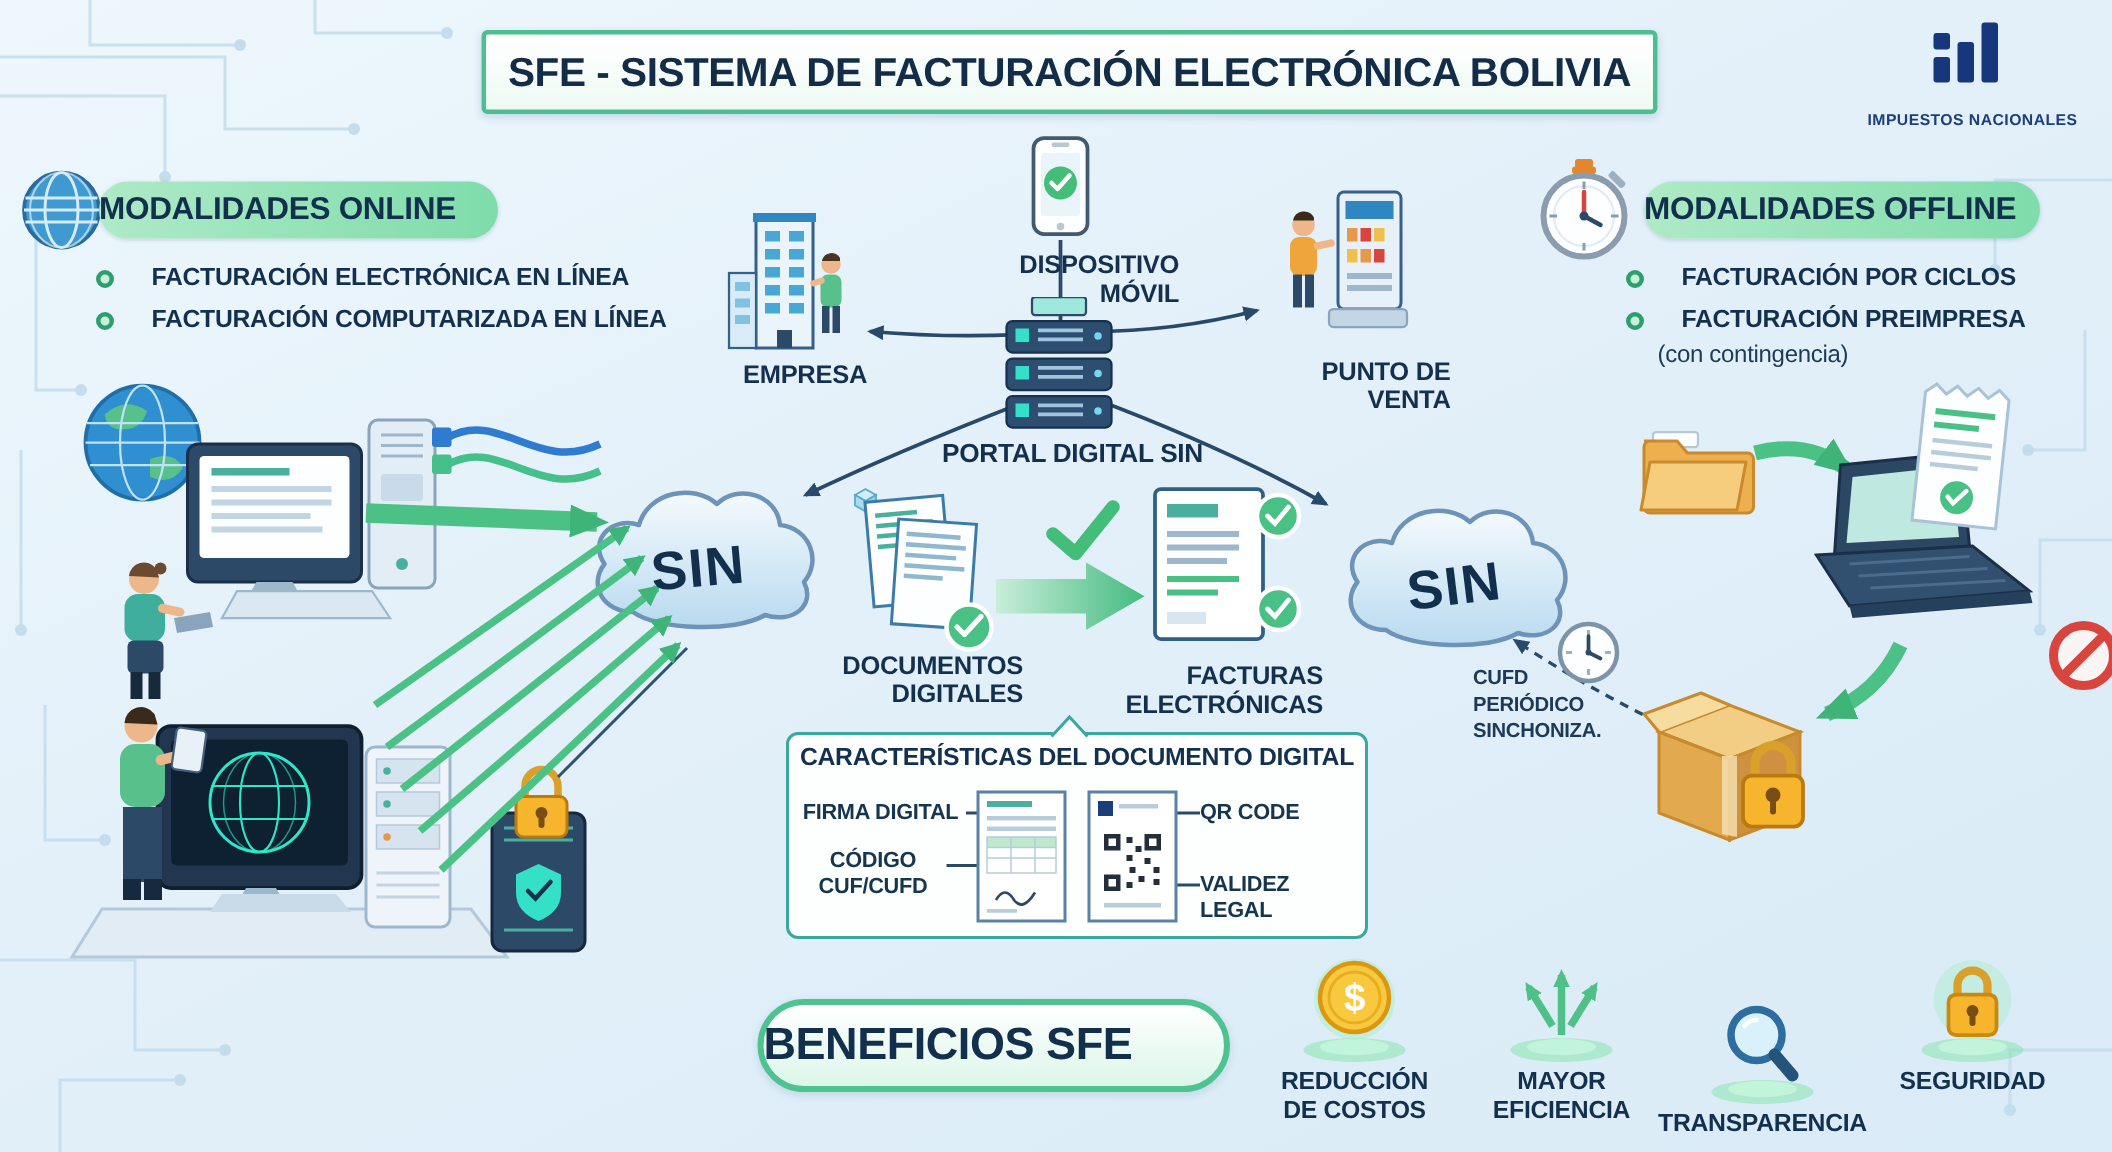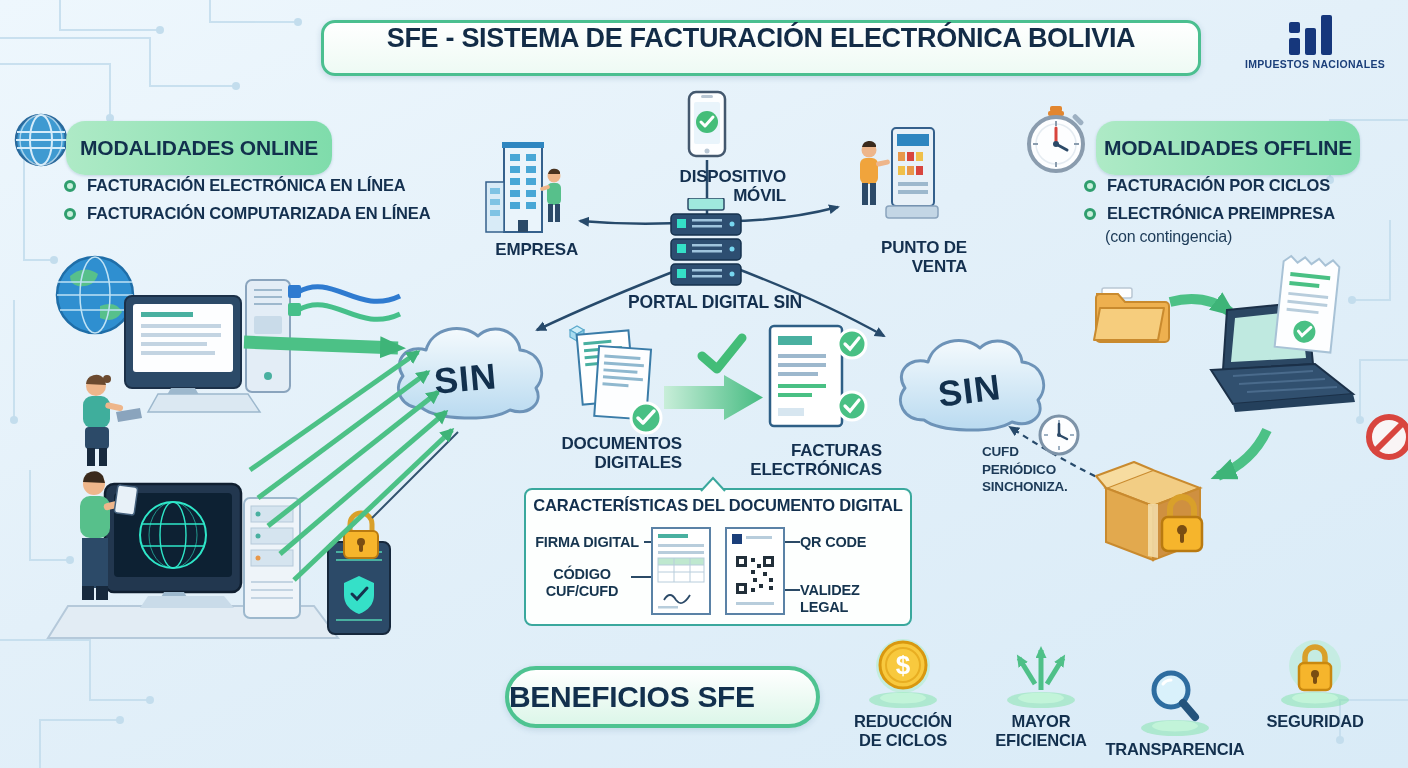--- a/index.html
+++ b/index.html
@@ -1,32 +1,32 @@
 <!DOCTYPE html>
 <html><head>
 <meta charset="utf-8">
 <style>
   *{margin:0;padding:0;box-sizing:border-box}
   body{font-family:"Liberation Sans",sans-serif;background:#e8f3fa;width:1408px;height:768px}
   #canvas{position:relative;width:1408px;height:768px;overflow:hidden;
     background:linear-gradient(155deg,#eef7fd 0%,#e3f0f9 45%,#d9ebf7 100%)}
   .abs{position:absolute}
-  .title-banner{left:321px;top:20px;width:880px;height:56px;border-radius:14px;
+  .title-banner{left:321px;top:20px;width:784px;height:56px;border-radius:4px;
     border:3px solid #4bbf90;background:linear-gradient(180deg,#ffffff,#eefaf4);
-    display:flex;align-items:flex-start;justify-content:center;box-shadow:0 2px 6px rgba(30,80,120,.18)}
+    display:flex;align-items:center;justify-content:center;box-shadow:0 2px 6px rgba(30,80,120,.18)}
   .title-banner span{font-size:27px;font-weight:700;color:#132c47;letter-spacing:-.3px;white-space:nowrap}
-  .pill{height:54px;border-radius:19px;display:flex;align-items:center;justify-content:center;
+  .pill{height:38px;border-radius:19px;display:flex;align-items:center;
     background:linear-gradient(90deg,#aeeac6,#7fdcab);box-shadow:0 1px 3px rgba(30,80,120,.2)}
   .pill span{font-size:21px;font-weight:700;color:#12304d;letter-spacing:-.2px;white-space:nowrap}
-  .bullet-row{display:flex;align-items:center;gap:11px}
+  .bullet-row{display:flex;align-items:center;gap:25px}
   .bullet-dot{width:12px;height:12px;border-radius:50%;background:#c9f0dc;border:3px solid #2f9e6e;flex:none}
   .bullet-text{font-size:16.5px;font-weight:700;color:#14304f;white-space:nowrap;letter-spacing:-.2px}
   .note-text{font-size:16px;color:#1c3a57;letter-spacing:-.2px}
   .lbl{position:absolute;font-weight:700;color:#14304f;text-align:right;line-height:1.12;letter-spacing:-.2px}
-  .logo{left:1232px;top:12px;width:166px;display:flex;flex-direction:column;align-items:center;gap:0}
+  .logo{left:1232px;top:12px;width:166px;display:flex;flex-direction:column;align-items:center;gap:16px}
   .logo-text{font-size:10.5px;font-weight:700;color:#1b3f7a;letter-spacing:.3px;white-space:nowrap}
   .sin-text{position:absolute;font-size:36px;font-weight:700;color:#12304d;letter-spacing:1px;text-align:center}
   .char-box{left:524px;top:488px;width:388px;height:138px;background:#fdfffe;border:2px solid #3aa89d;border-radius:8px}
   .char-title{position:absolute;top:6px;left:0;width:100%;text-align:center;font-size:16.5px;font-weight:700;color:#13304e;letter-spacing:-.2px}
   .char-lbl{position:absolute;font-size:14.5px;font-weight:700;color:#16354f;letter-spacing:-.2px;line-height:1.15}
   .dash{position:absolute;height:2px;background:#2a4a66}
   .benefit{position:absolute;display:flex;flex-direction:column;align-items:center;width:150px}
   .benefit .blabel{font-size:16.5px;font-weight:700;color:#13304e;text-align:center;line-height:1.15;margin-top:2px;letter-spacing:-.2px}
   .beneficios-banner{left:505px;top:666px;width:315px;height:62px;border-radius:32px;border:4px solid #4ec391;
     background:linear-gradient(180deg,#ffffff,#dcf6e9);display:flex;align-items:center;
@@ -262,21 +262,21 @@
   </svg>
   <div class="abs pill" style="left:1096px;top:121px;width:264px">
     <span>MODALIDADES OFFLINE</span>
   </div>
   <div class="abs bullet-row" style="left:1084px;top:176px">
     <span class="bullet-dot"></span>
     <span class="bullet-text">FACTURACIÓN POR CICLOS</span>
   </div>
   <div class="abs bullet-row" style="left:1084px;top:204px">
     <span class="bullet-dot"></span>
-    <span class="bullet-text">ELECTRÓNICA PREIMPRESA</span>
+    <span class="bullet-text">FACTURACIÓN PREIMPRESA</span>
   </div>
   <div class="abs note-text" style="left:1105px;top:228px">(con contingencia)</div>
 
   <svg class="abs" style="left:687px;top:90px" width="40" height="70">
     <rect x="2" y="2" width="36" height="64" rx="7" fill="#fdfeff" stroke="#44586e" stroke-width="2.5"></rect>
     <rect x="7" y="12" width="26" height="42" rx="2" fill="#e9f4fb"></rect>
     <rect x="14" y="5" width="12" height="3" rx="1.5" fill="#b9c7d4"></rect>
     <circle cx="20" cy="32" r="11" fill="#44bd79"></circle>
     <path d="M14,32 l4,4 l8,-9" stroke="#fff" stroke-width="3" fill="none" stroke-linecap="round" stroke-linejoin="round"></path>
     <circle cx="20" cy="61" r="2.5" fill="#b9c7d4"></circle>
@@ -533,21 +533,21 @@
 
   <div class="benefit" style="left:828px;top:632px">
     <svg width="84" height="78">
       <ellipse cx="42" cy="68" rx="34" ry="8" fill="#7fe3a8" opacity=".5"></ellipse>
       <ellipse cx="42" cy="66" rx="23" ry="5.5" fill="#c2f4d9"></ellipse>
       <circle cx="42" cy="34" r="27" fill="#a4eec2" opacity=".45"></circle>
       <circle cx="42" cy="33" r="23" fill="#f8c93e" stroke="#d9980f" stroke-width="3"></circle>
       <circle cx="42" cy="33" r="17" fill="none" stroke="#e8ae22" stroke-width="2"></circle>
       <text x="42" y="42" text-anchor="middle" font-size="26" font-weight="bold" fill="#ffffff">$</text>
     </svg>
-    <div class="blabel" style="width:110px">REDUCCIÓN DE CICLOS</div>
+    <div class="blabel" style="width:110px">REDUCCIÓN DE COSTOS</div>
   </div>
   <div class="benefit" style="left:966px;top:632px">
     <svg width="84" height="78">
       <defs>
           <marker id="mAup" markerUnits="userSpaceOnUse" markerWidth="16" markerHeight="16" refX="8" refY="5.5" orient="auto">
             <path d="M0,0 L12,5.5 L0,11 z" fill="#4fc088"></path>
           </marker>
         </defs>
       <ellipse cx="42" cy="68" rx="34" ry="8" fill="#7fe3a8" opacity=".5"></ellipse>
       <ellipse cx="42" cy="66" rx="23" ry="5.5" fill="#c2f4d9"></ellipse>

